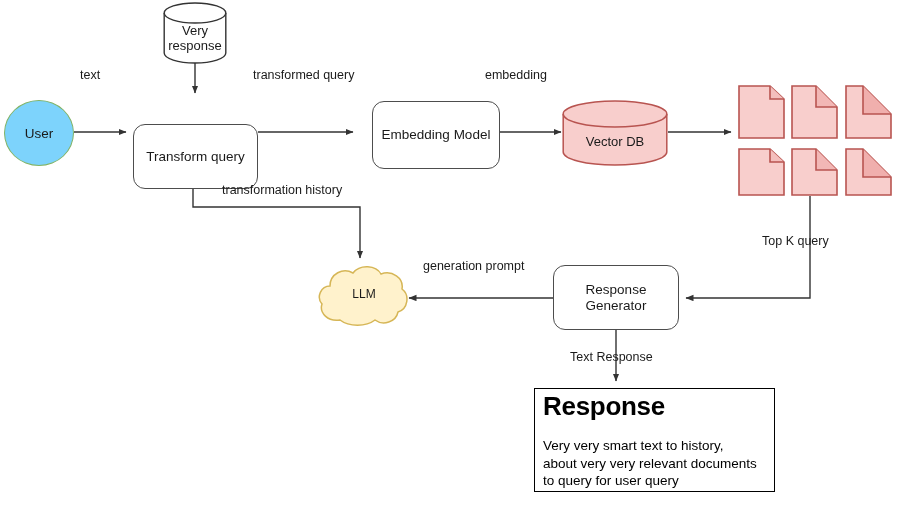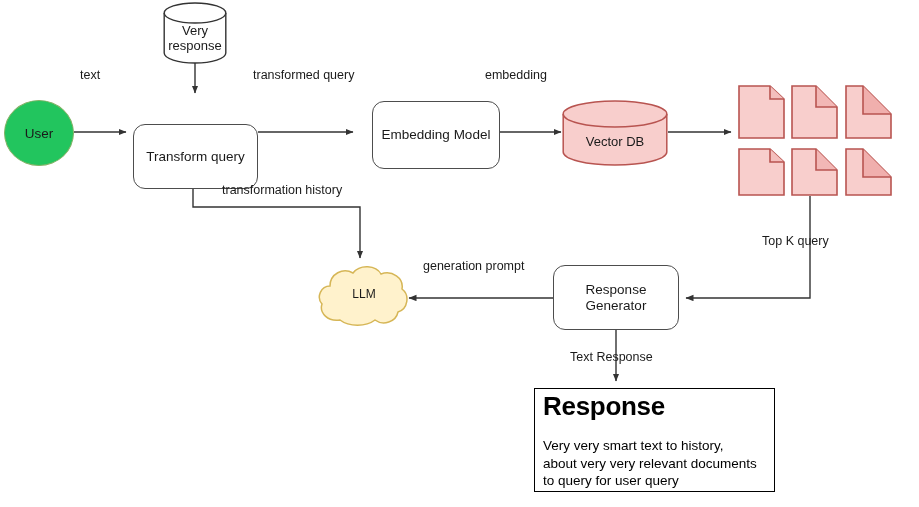--- a/index.html
+++ b/index.html
@@ -43,21 +43,21 @@
   .edge-label {
     position: absolute;
     font-size: 12.5px;
     color: #1a1a1a;
     white-space: nowrap;
     line-height: 14px;
   }
   .circle-node {
     border-radius: 50%;
     border: 1.4px solid #82b366;
-    background: #22c55e;
+    background: #7dd3fc;
     display: flex;
     align-items: center;
     justify-content: center;
     font-size: 13.5px;
     color: #1a1a1a;
   }
   .cyl-label {
     position: absolute;
     left: 0;
     width: 100%;

